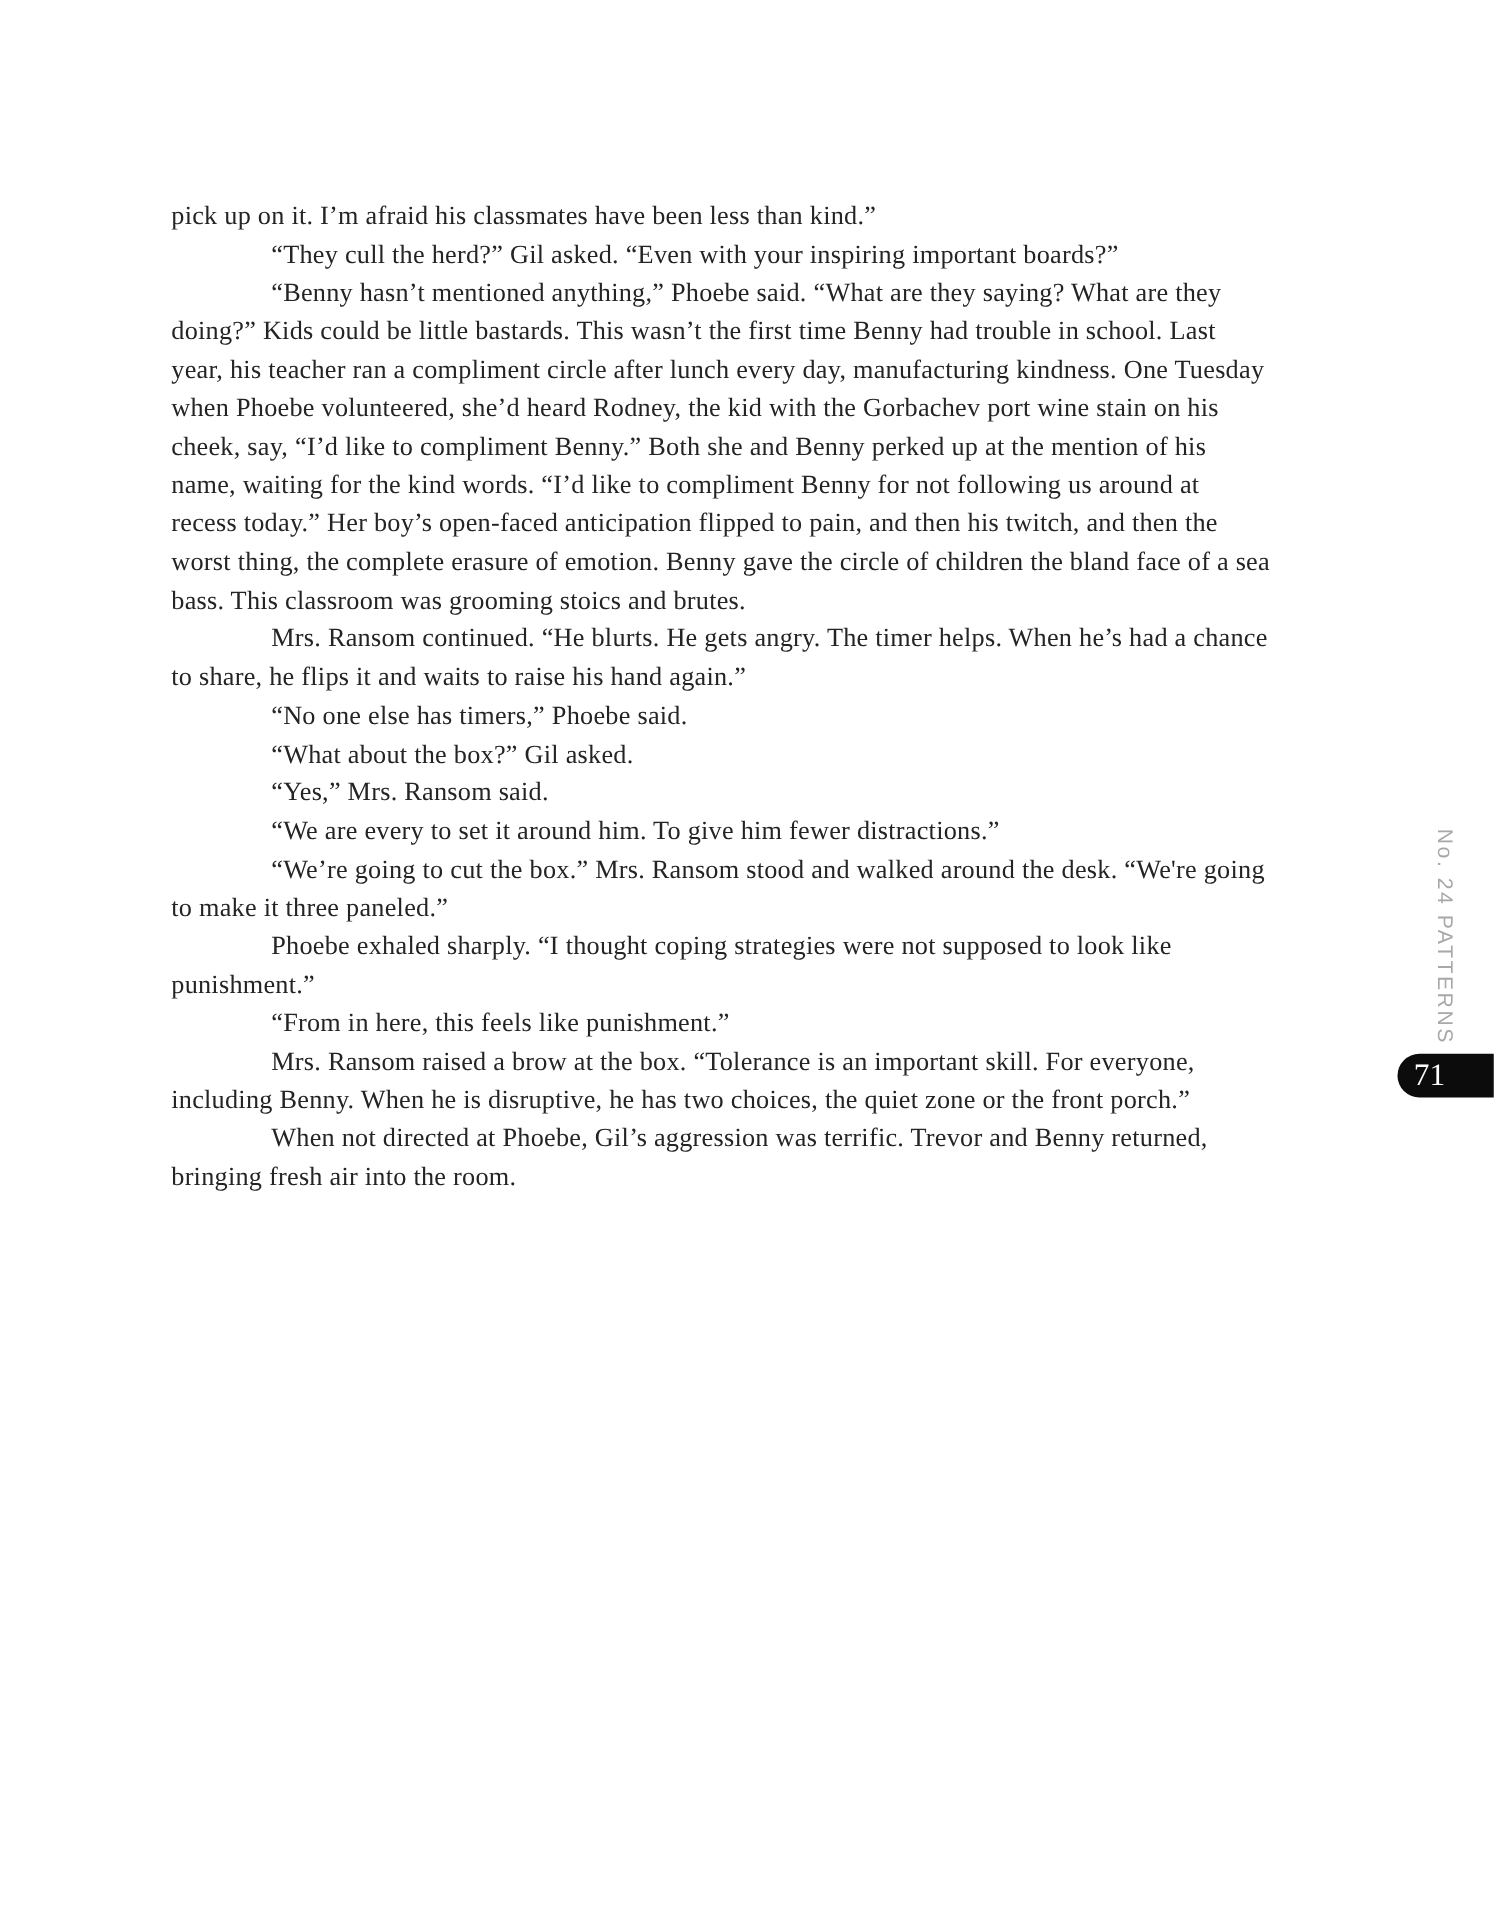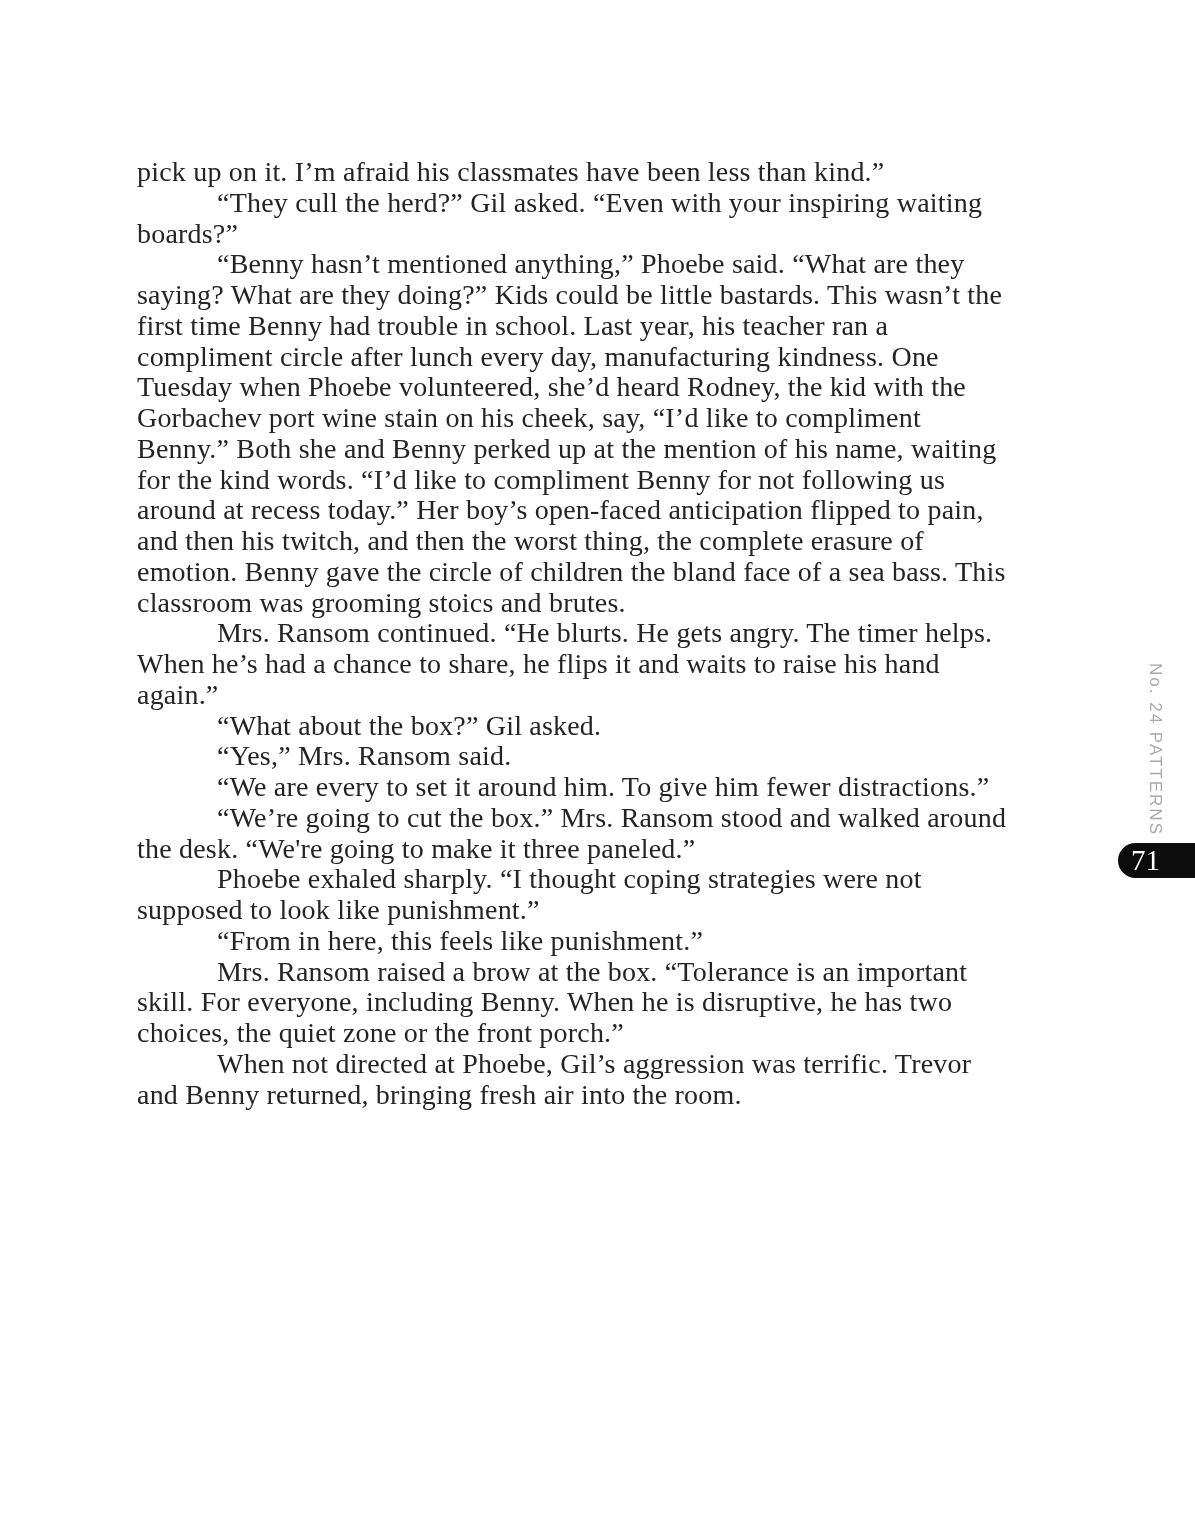--- a/index.html
+++ b/index.html
@@ -18,21 +18,21 @@
     position: absolute;
     inset: 0;
     background: #ffffff;
   }
   .text-block {
     position: absolute;
     left: 137px;
     top: 157px;
     width: 880px;
     color: #242424;
-    font-size: 28px;
+    font-size: 21px;
     line-height: 30.75px;
     text-align: left;
     letter-spacing: 0.2px;
   }
   .text-block p {
     margin: 0;
     padding: 0;
   }
   .text-block p.ind {
     text-indent: 80px;
@@ -56,35 +56,36 @@
     width: 77px;
     height: 35px;
     background: #0c0c0c;
     border-radius: 18px 0 0 18px;
     display: flex;
     align-items: center;
   }
   .page-badge .num {
     color: #ffffff;
     font-family: "Liberation Serif", serif;
-    font-size: 29px;
+    font-size: 25px;
     padding-left: 13px;
     line-height: 1;
   }
 </style>
 </head>
 <body>
 
 <div class="page">
 
   <main class="text-block">
     <p class="cont">pick up on it. I’m afraid his classmates have been less than kind.”</p>
-    <p class="ind">“They cull the herd?” Gil asked. “Even with your inspiring waiting boards?”</p>
+    <p class="ind">“They cull the herd?” Gil asked. “Even with your inspiring important boards?”</p>
     <p class="ind">“Benny hasn’t mentioned anything,” Phoebe said. “What are they saying? What are they doing?” Kids could be little bastards. This wasn’t the first time Benny had trouble in school. Last year, his teacher ran a compliment circle after lunch every day, manufacturing kindness. One Tuesday when Phoebe volunteered, she’d heard Rodney, the kid with the Gorbachev port wine stain on his cheek, say, “I’d like to compliment Benny.” Both she and Benny perked up at the mention of his name, waiting for the kind words. “I’d like to compliment Benny for not following us around at recess today.” Her boy’s open-faced anticipation flipped to pain, and then his twitch, and then the worst thing, the complete erasure of emotion. Benny gave the circle of children the bland face of a sea bass. This classroom was grooming stoics and brutes.</p>
     <p class="ind">Mrs. Ransom continued. “He blurts. He gets angry. The timer helps. When he’s had a chance to share, he flips it and waits to raise his hand again.”</p>
+    <p class="ind">“No one else has timers,” Phoebe said.</p>
     <p class="ind">“What about the box?” Gil asked.</p>
     <p class="ind">“Yes,” Mrs. Ransom said.</p>
     <p class="ind">“We are every to set it around him. To give him fewer distractions.”</p>
     <p class="ind">“We’re going to cut the box.” Mrs. Ransom stood and walked around the desk. “We're going to make it three paneled.”</p>
     <p class="ind">Phoebe exhaled sharply. “I thought coping strategies were not supposed to look like punishment.”</p>
     <p class="ind">“From in here, this feels like punishment.”</p>
     <p class="ind">Mrs. Ransom raised a brow at the box. “Tolerance is an important skill. For everyone, including Benny. When he is disruptive, he has two choices, the quiet zone or the front porch.”</p>
     <p class="ind">When not directed at Phoebe, Gil’s aggression was terrific. Trevor and Benny returned, bringing fresh air into the room.</p>
   </main>
 

